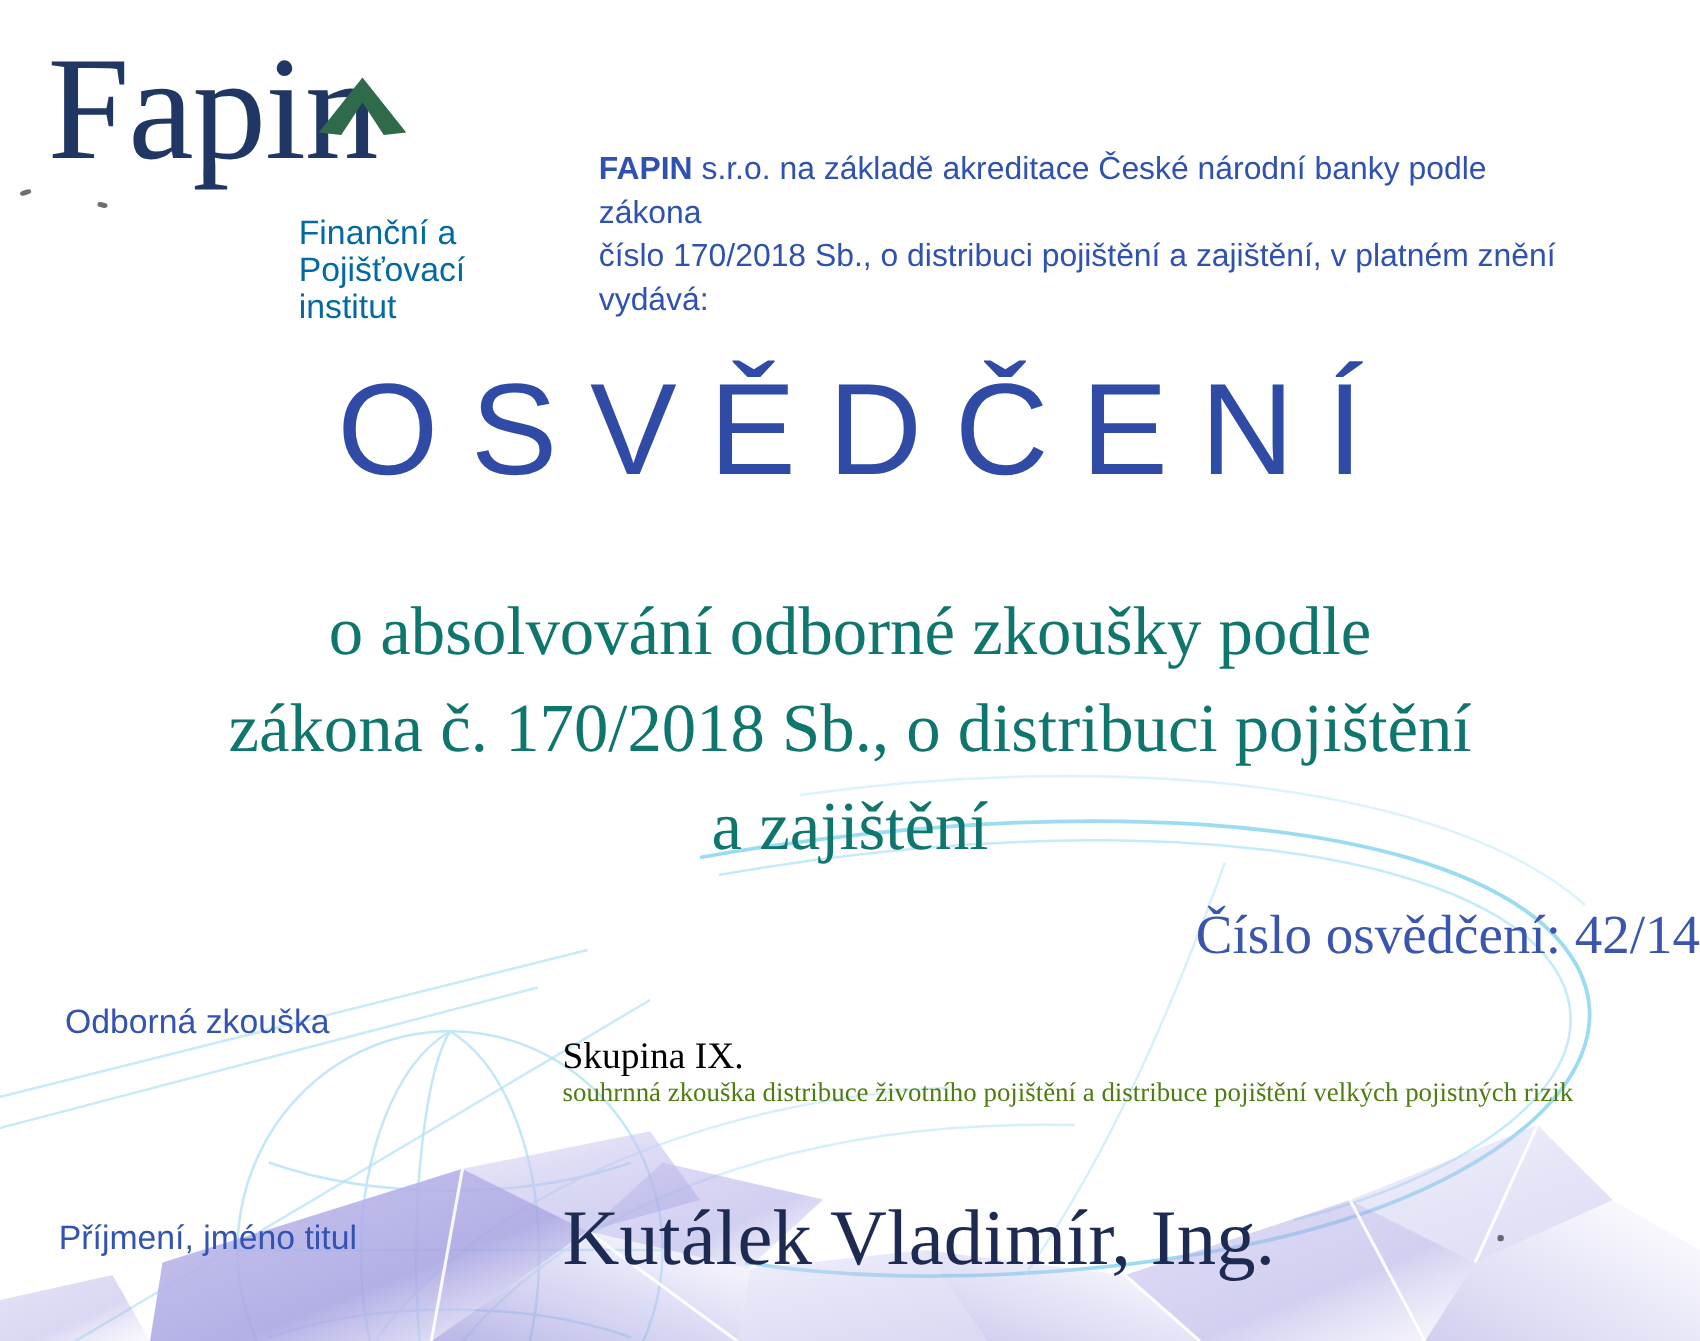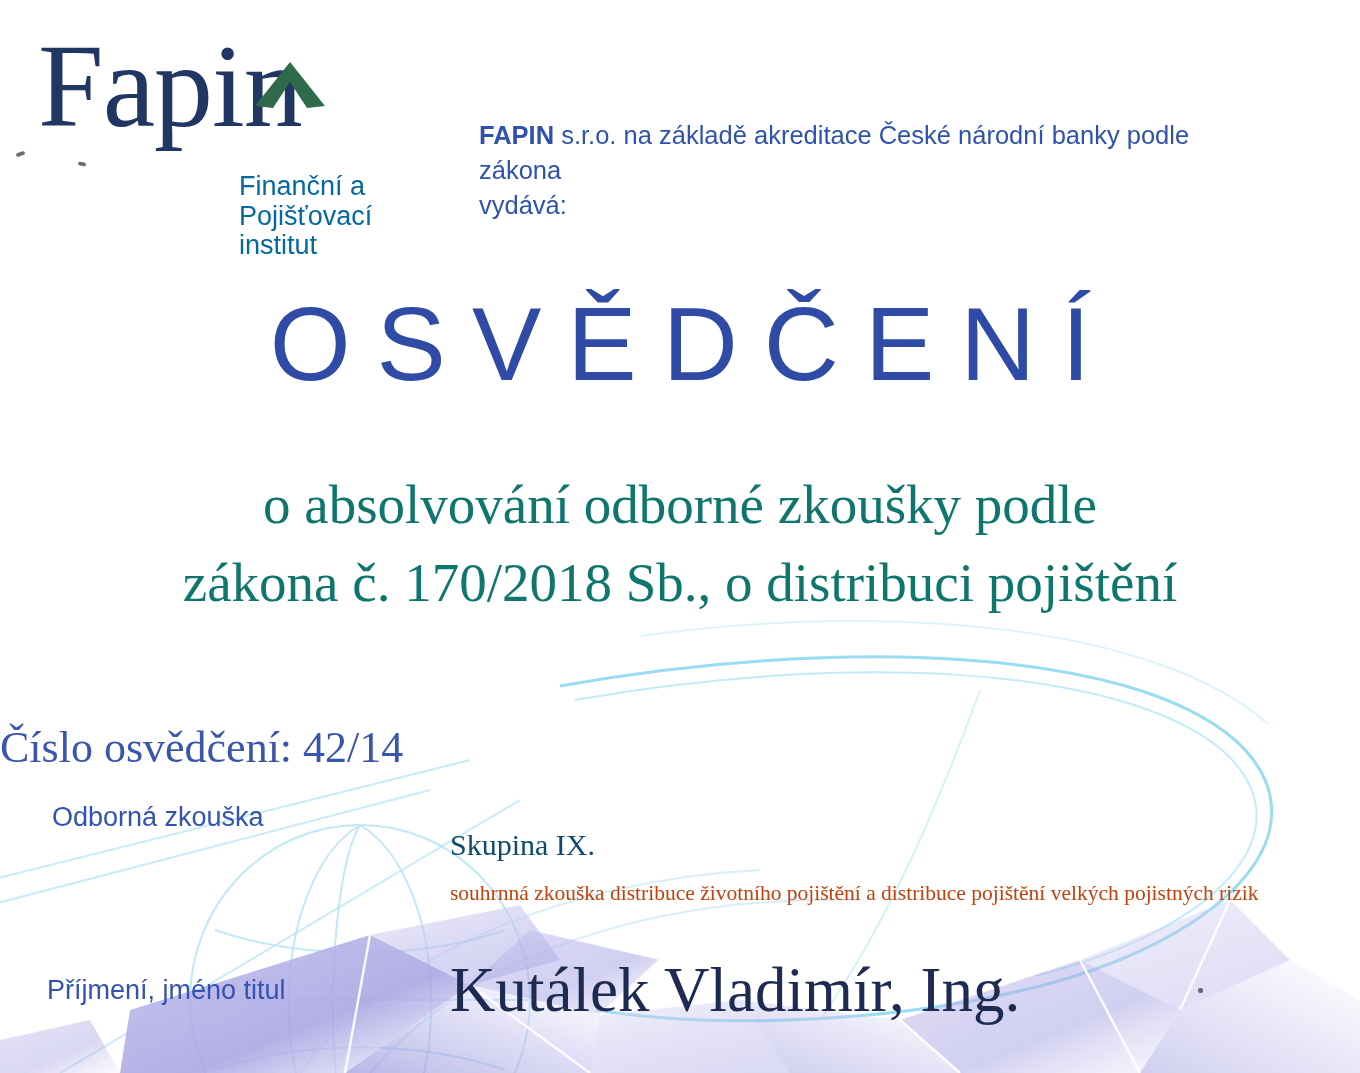--- a/index.html
+++ b/index.html
@@ -117,21 +117,21 @@
     z-index: 3;
   }
   #subtitle div { white-space: nowrap; }
 
   
   #cert-number {
     position: absolute;
     left: 0;
     top: 726px;
     width: 1360px;
-    text-align: left;
+    text-align: right;
     font-family: "Liberation Serif", "DejaVu Serif", serif;
     font-size: 44px;
     line-height: 1;
     color: #3a55ad;
     z-index: 3;
   }
 
   
   .field-label {
     position: absolute;
@@ -155,29 +155,29 @@
     position: absolute;
     left: 450px;
     top: 828px;
     width: 895px;
     z-index: 3;
   }
   #exam-group {
     font-family: "Liberation Serif", "DejaVu Serif", serif;
     font-size: 30px;
     line-height: 1.12;
-    color: #0c4a6e;
+    color: #000000;
   }
   #exam-description {
     font-family: "Liberation Serif", "DejaVu Serif", serif;
     font-size: 21.5px;
     line-height: 1.2;
-    color: #c2410c;
+    color: #4d7c0f;
     white-space: nowrap;
-    margin-top: 19px;
+    margin-top: 0;
   }
 
   #name-value {
     position: absolute;
     left: 450px;
     top: 957px;
     font-family: Liberation Serif, serif;
     font-size: 63px;
     line-height: 1.05;
     color: #1d2a52;
@@ -283,28 +283,30 @@
     <div id="logo-tagline">
       <div>Finanční a Pojišťovací</div>
       <div>institut</div>
     </div>
   </div>
 
   <div id="header-paragraph">
     <div>
       <span class="brand">FAPIN</span><span> s.r.o. na základě akreditace České národní banky podle zákona</span>
     </div>
+    <div>číslo 170/2018 Sb., o distribuci pojištění a zajištění, v platném znění</div>
     <div>vydává:</div>
   </div>
 
   <div id="main-title">OSVĚDČENÍ</div>
 
   <div id="subtitle">
     <div>o absolvování odborné zkoušky podle</div>
     <div>zákona č. 170/2018 Sb., o distribuci pojištění</div>
+    <div>a zajištění</div>
   </div>
 
   <div id="cert-number">Číslo osvědčení: 42/14</div>
 
   <div id="label-exam" class="field-label">Odborná zkouška</div>
 
   <div id="exam-value">
     <div id="exam-group">Skupina IX.</div>
     <div id="exam-description">souhrnná zkouška distribuce životního pojištění a distribuce pojištění velkých pojistných rizik</div>
   </div>

